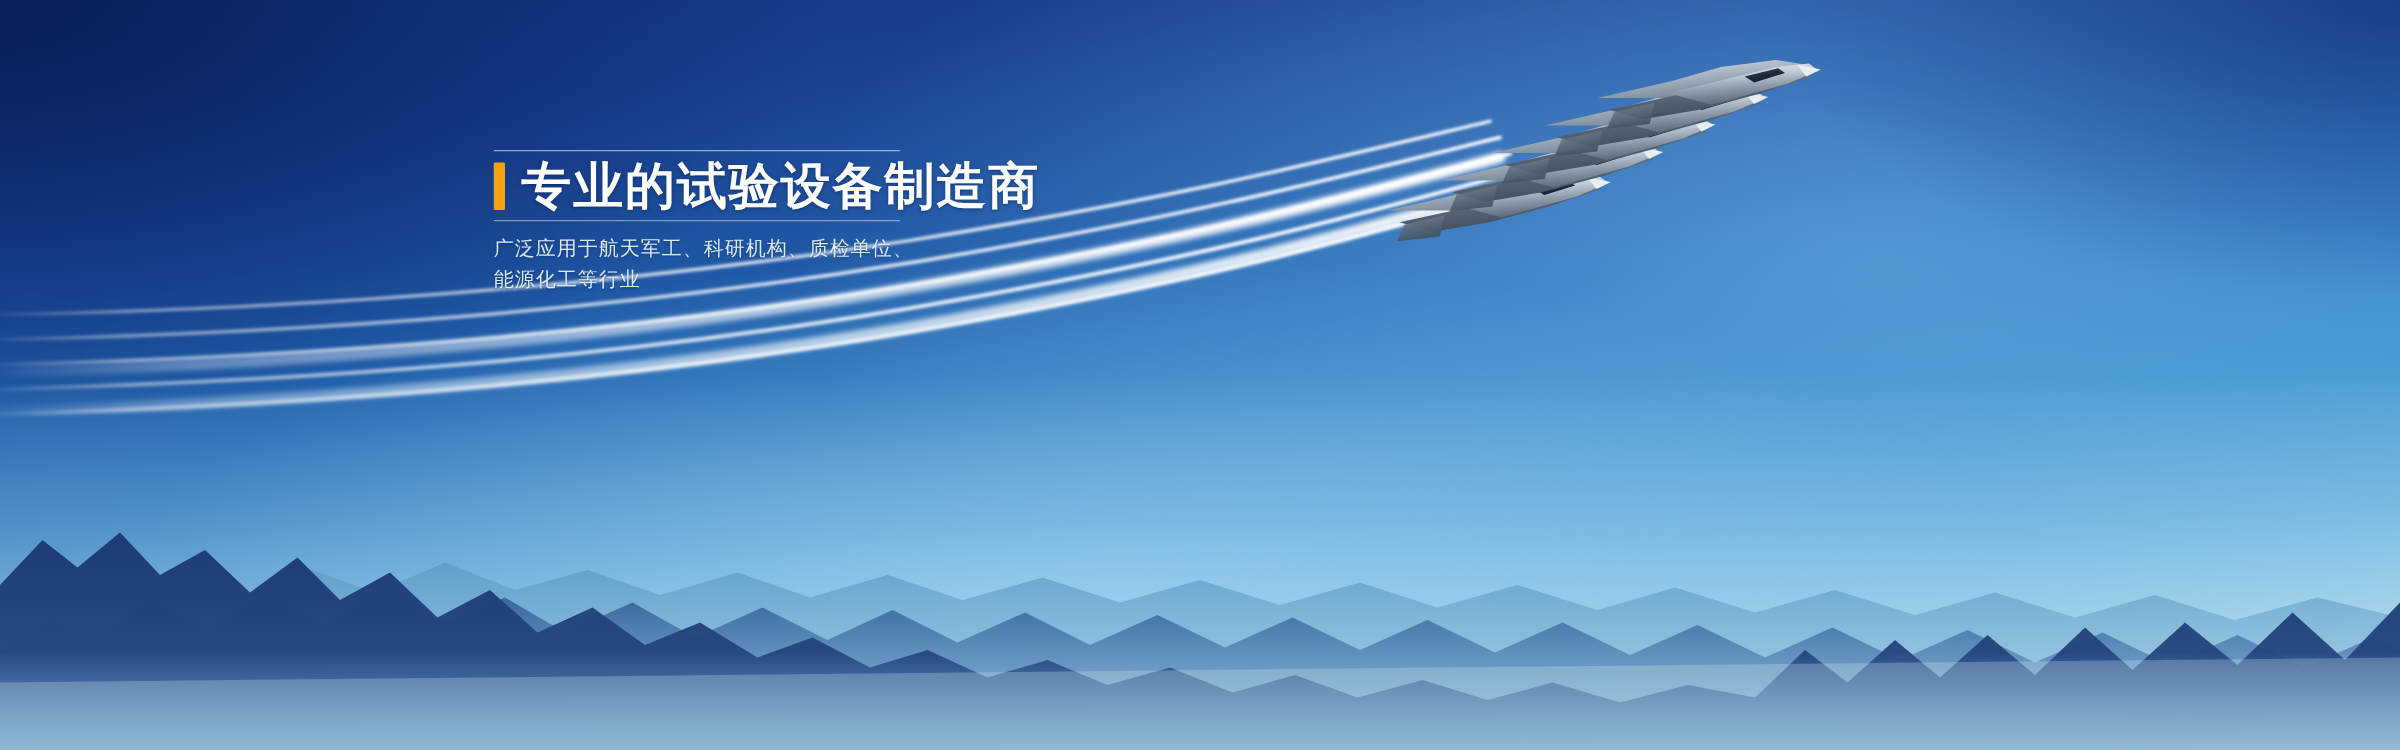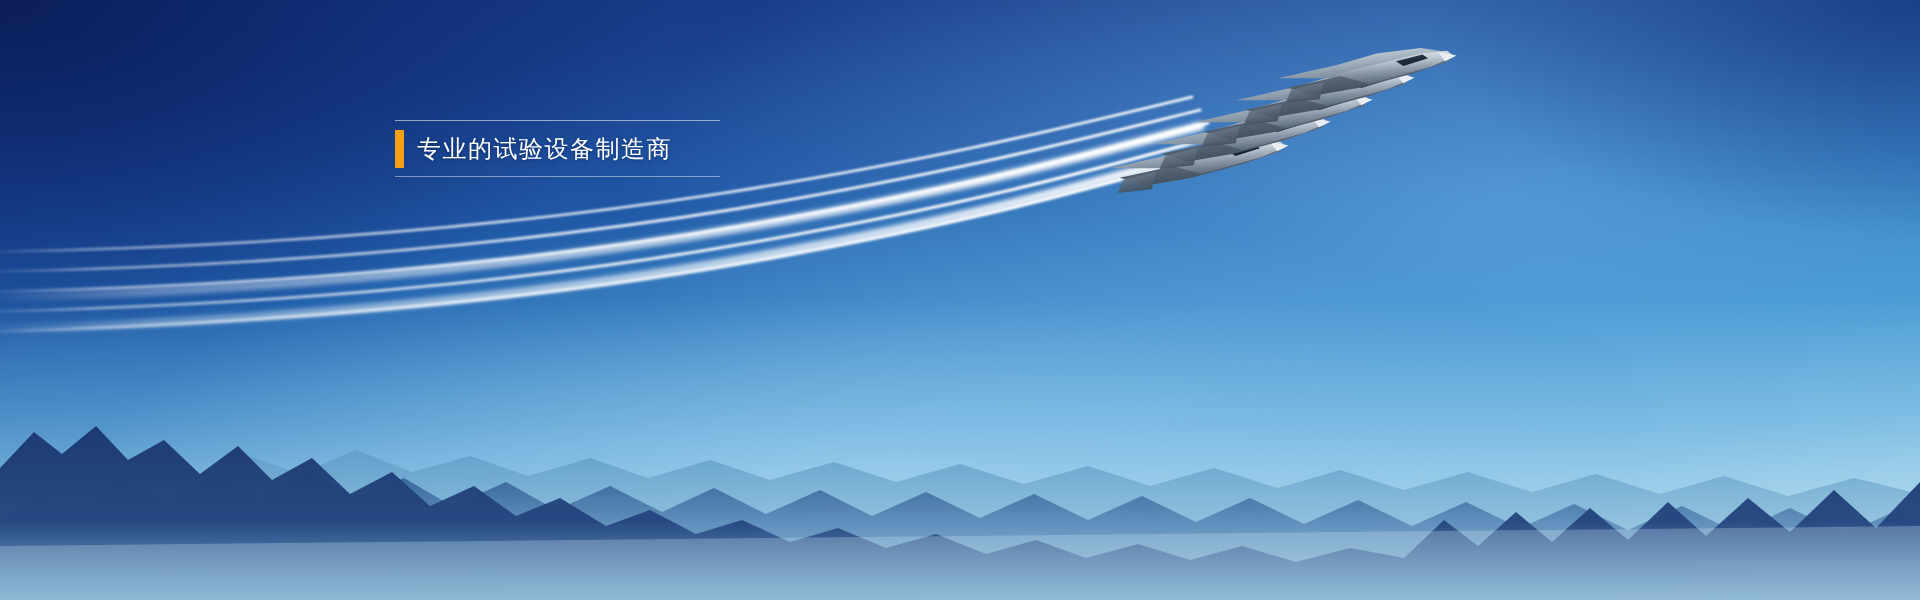--- a/index.html
+++ b/index.html
@@ -53,22 +53,22 @@
 
   .headline-row{
     display:flex;align-items:center;
     padding:9px 0 8px 0;
   }
   .accent-bar{
     width:9px;height:38px;background:#f5a113;
     flex:0 0 auto;margin-right:13px;border-radius:1px;
   }
   .headline{
-    font-size:24px;line-height:38px;color:#ffffff;
-    font-weight:normal;letter-spacing:1.5px;
+    font-size:40px;line-height:38px;color:#ffffff;
+    font-weight:bold;letter-spacing:1.5px;
     text-shadow:0 1px 3px rgba(6,30,80,0.55);
     white-space:nowrap;
   }
   .sublines{padding-top:10px;}
   .subline{
     font-size:16px;line-height:25px;
     color:#dceaf6;letter-spacing:0.8px;
     text-shadow:0 1px 2px rgba(8,38,95,0.45);
     white-space:nowrap;
   }
@@ -222,17 +222,19 @@
     <div class="rule"></div>
 
     <div class="headline-row">
       <span class="accent-bar"></span>
       <span class="headline">专业的试验设备制造商</span>
     </div>
 
     <div class="rule bottom"></div>
 
     <div class="sublines">
+      <div class="subline">广泛应用于航天军工、科研机构、质检单位、</div>
+      <div class="subline">能源化工等行业</div>
     </div>
 
   </div>
 
 </div>
 
 </body></html>

